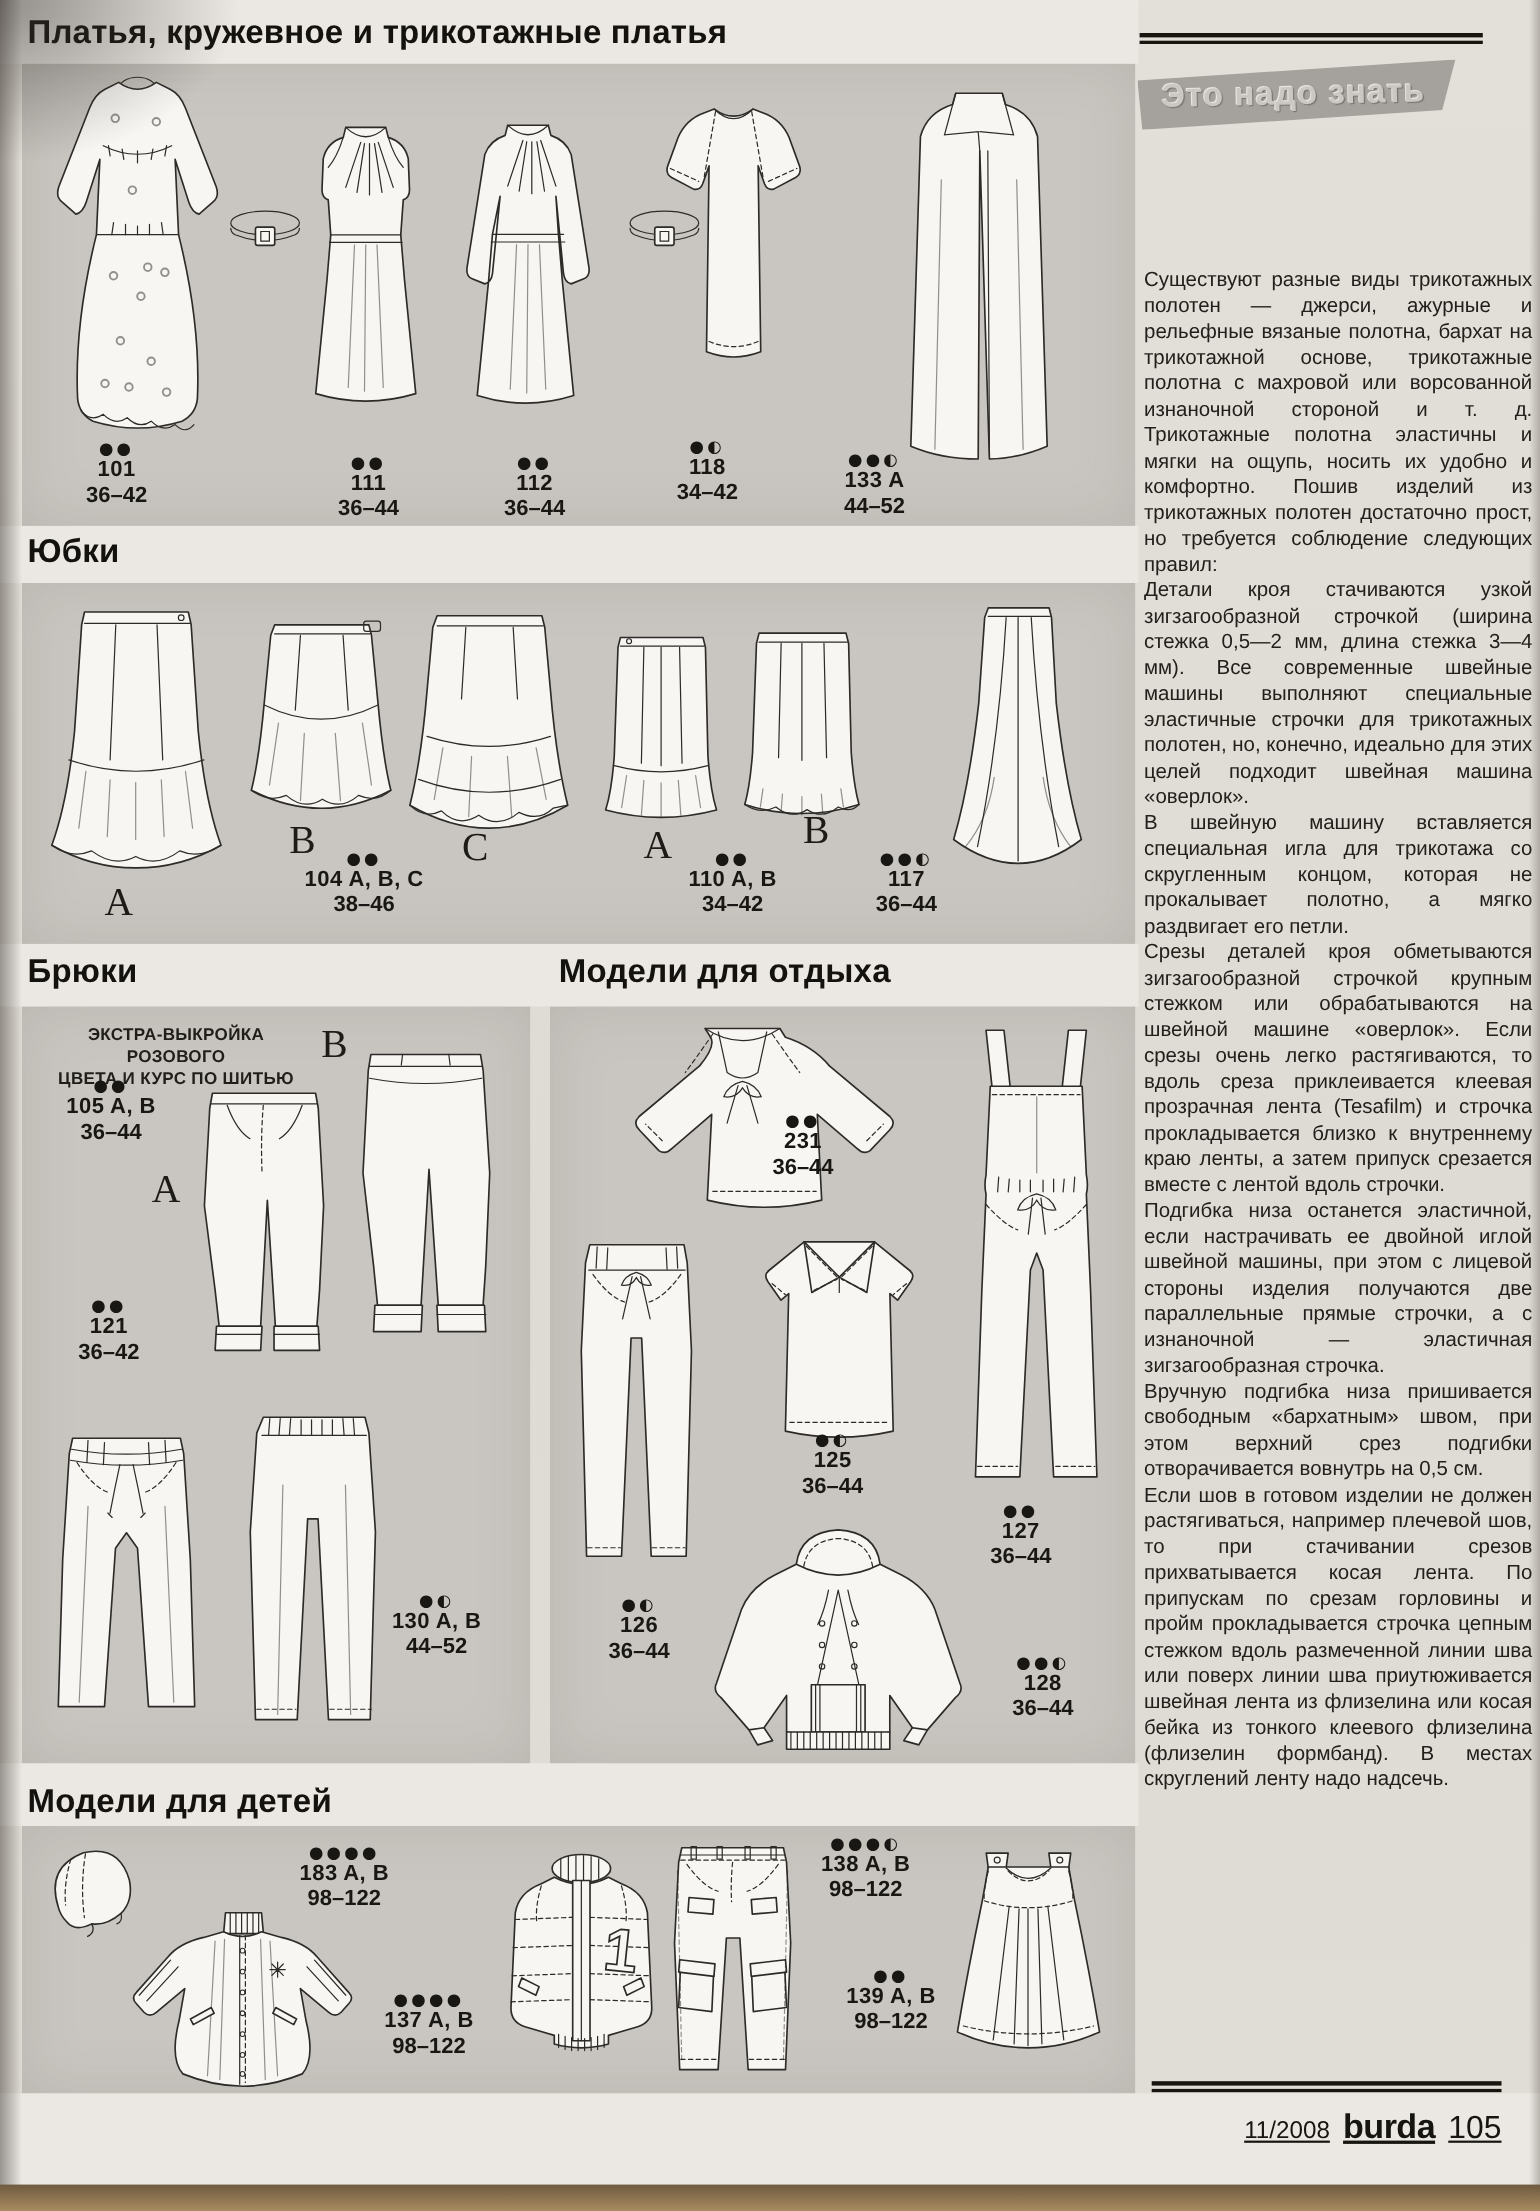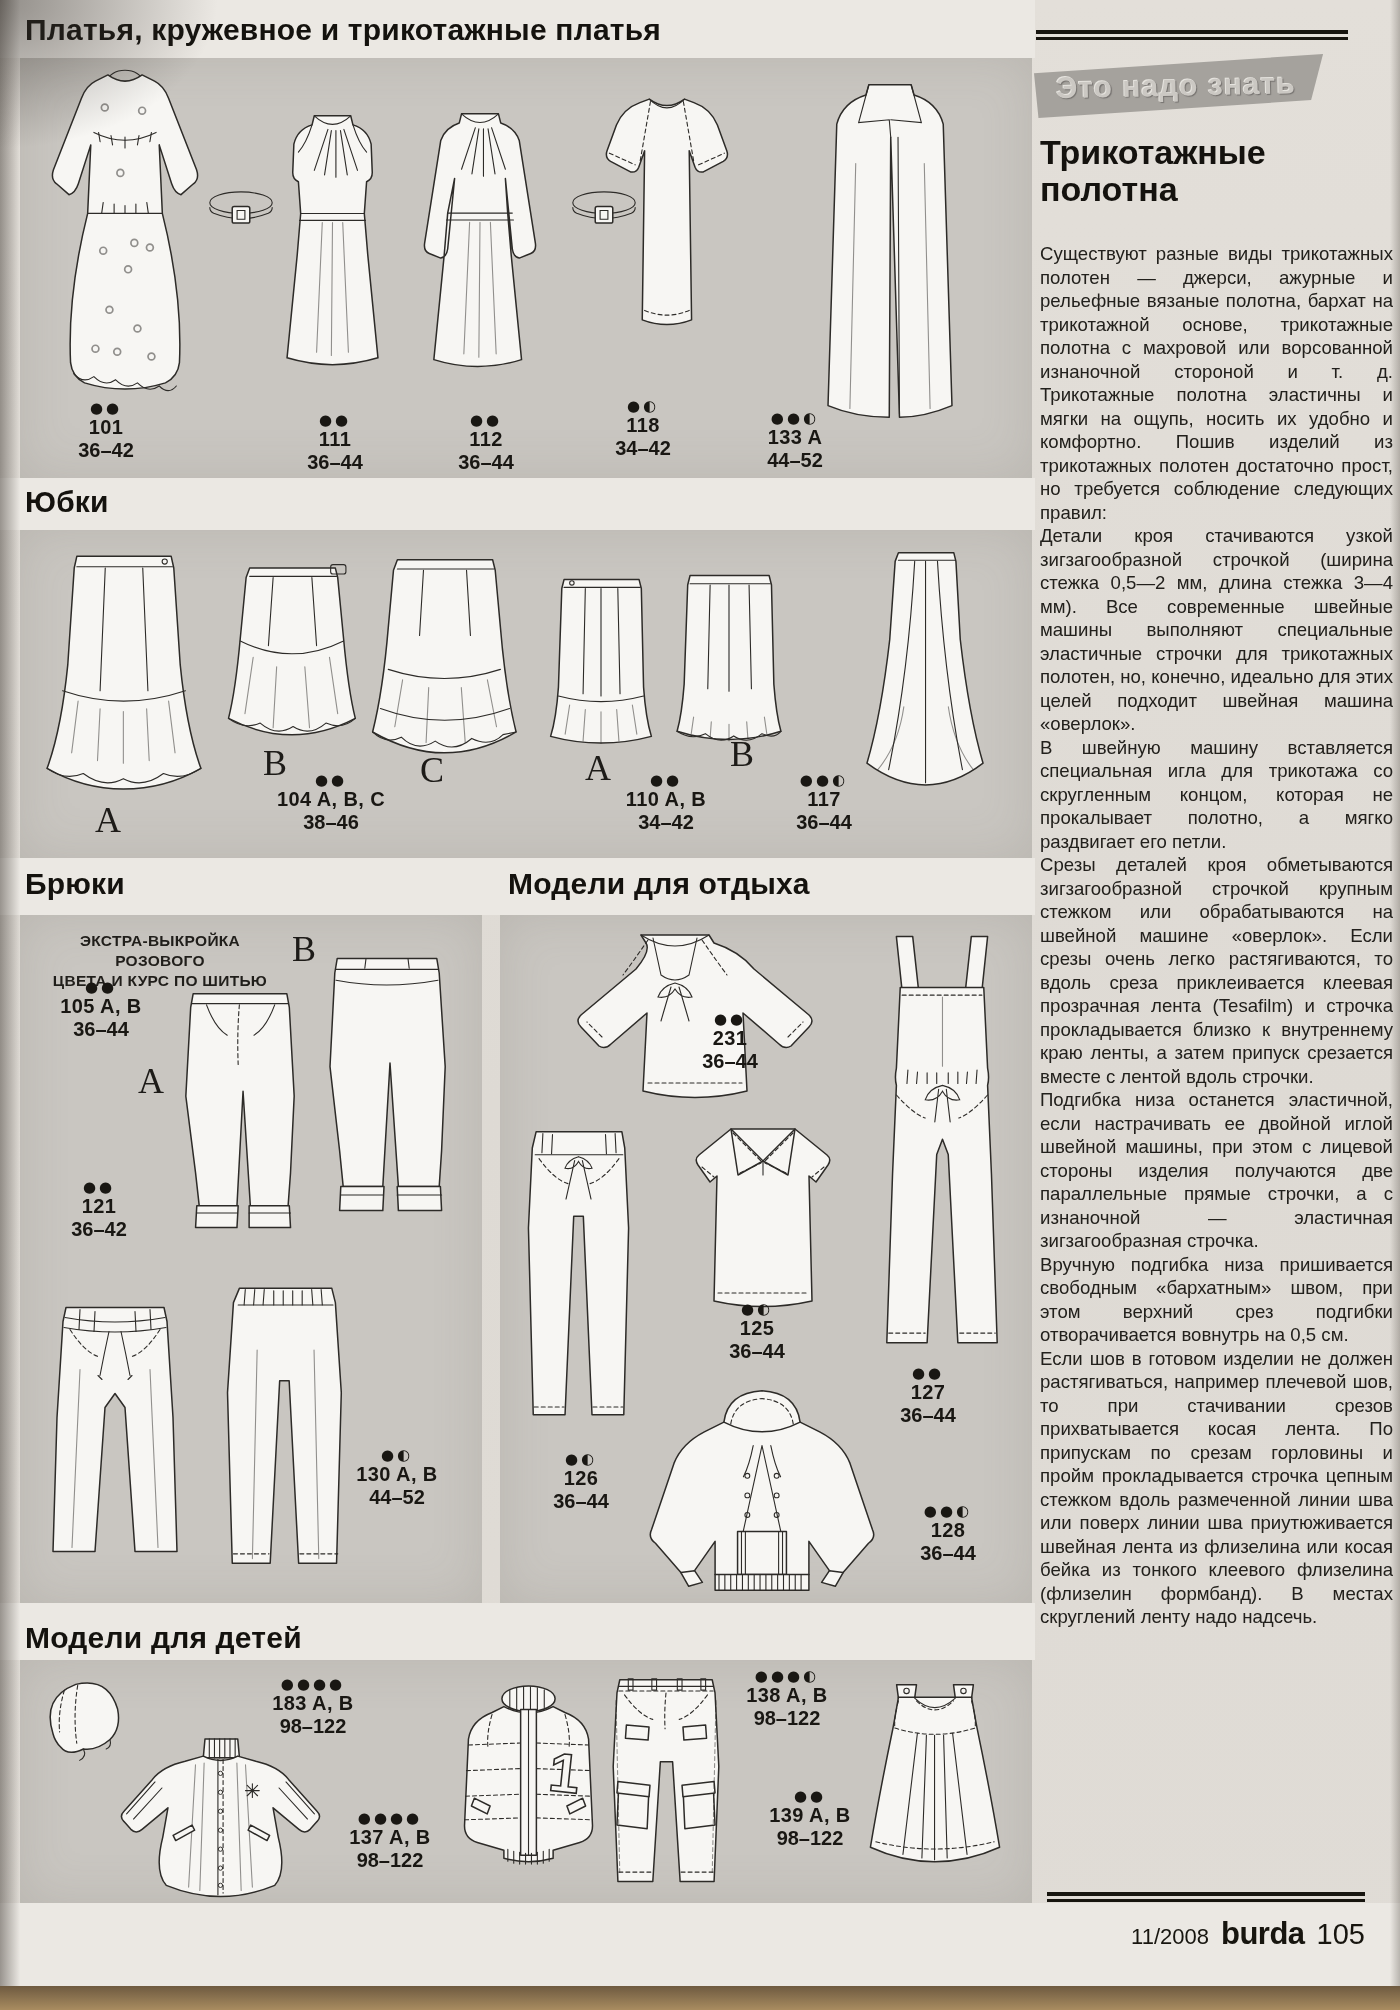--- a/index.html
+++ b/index.html
@@ -24,21 +24,21 @@
   .num1{font:bold 56px "Liberation Sans",sans-serif;fill:#f7f6f3;stroke:#2d2b28;stroke-width:1.6;}
   
   .rule{position:absolute;height:3px;border-top:4px solid #17150f;border-bottom:3px solid #17150f;}
   .banner{position:absolute;background:#a5a29d;clip-path:polygon(0 30%,97% 0,93% 72%,1.5% 100%);display:flex;align-items:center;}
   .banner span{font:bold 30px/1 "Liberation Sans",sans-serif;color:#cbc8c3;
                text-shadow:-1px -1px 0 #e6e4df,1px 1px 1px #767370;padding-left:22px;
                transform:rotate(-1.2deg);letter-spacing:1px;}
   .art-title{position:absolute;font:bold 34px/37px "Liberation Sans",sans-serif;color:#14120e;}
   .art-body{position:absolute;width:353px;height:1648px;overflow:hidden;font-size:18.6px;line-height:23.5px;color:#22201c;}
   .art-body p{margin:0;text-align:justify;}
-  .footer-line{position:absolute;display:flex;align-items:baseline;justify-content:flex-end;gap:12px;color:#17150f;}
+  .footer-line{position:absolute;display:flex;align-items:baseline;justify-content:flex-end;gap:12px;color:#17150f;text-decoration:underline;}
   .issue{font-size:22px;} .logo{font-size:31px;font-weight:800;letter-spacing:-.5px;} .pnum{font-size:29px;}
   
   .spine{position:absolute;left:0;top:0;width:20px;height:1988px;background:linear-gradient(90deg,rgba(70,64,58,.5),rgba(70,64,58,0));}
   .corner{position:absolute;left:0;top:0;width:220px;height:150px;background:radial-gradient(ellipse at 0 0,rgba(55,50,45,.5),rgba(55,50,45,0) 70%);}
   .right-shade{position:absolute;right:0;top:0;width:10px;height:1988px;background:linear-gradient(270deg,rgba(90,84,76,.35),rgba(90,84,76,0));}
   .desk{position:absolute;left:0;bottom:0;width:100%;height:24px;background:linear-gradient(180deg,#6e5a40,#a98c60);}
 </style>
 </head>
 <body>
 
@@ -539,24 +539,20 @@
       <span class="sizes">98–122</span>
     </div>
   </div>
 
   <div class="rule" style="left:1036px;top:30px;width:312px"></div>
 
   <div class="banner" style="left:1034px;top:54px;width:298px;height:64px">
     <span>Это надо знать</span>
   </div>
 
-  <div class="art-title" style="left:1040px;top:134px">
-    <div>Трикотажные</div>
-    <div>полотна</div>
-  </div>
 
   <div class="art-body" style="left:1040px;top:242px">
     <p>Существуют разные виды трикотажных полотен — джерси, ажурные и рельефные вязаные полотна, бархат на трикотажной основе, трикотажные полотна с махровой или ворсованной изнаночной стороной и т. д. Трикотажные полотна эластичны и мягки на ощупь, носить их удобно и комфортно. Пошив изделий из трикотажных полотен достаточно прост, но требуется соблюдение следующих правил:</p>
     <p>Детали кроя стачиваются узкой зигзагообразной строчкой (ширина стежка 0,5—2 мм, длина стежка 3—4 мм). Все современные швейные машины выполняют специальные эластичные строчки для трикотажных полотен, но, конечно, идеально для этих целей подходит швейная машина «оверлок».</p>
     <p>В швейную машину вставляется специальная игла для трикотажа со скругленным концом, которая не прокалывает полотно, а мягко раздвигает его петли.</p>
     <p>Срезы деталей кроя обметываются зигзагообразной строчкой крупным стежком или обрабатываются на швейной машине «оверлок». Если срезы очень легко растягиваются, то вдоль среза приклеивается клеевая прозрачная лента (Tesafilm) и строчка прокладывается близко к внутреннему краю ленты, а затем припуск срезается вместе с лентой вдоль строчки.</p>
     <p>Подгибка низа останется эластичной, если настрачивать ее двойной иглой швейной машины, при этом с лицевой стороны изделия получаются две параллельные прямые строчки, а с изнаночной — эластичная зигзагообразная строчка.</p>
     <p>Вручную подгибка низа пришивается свободным «бархатным» швом, при этом верхний срез подгибки отворачивается вовнутрь на 0,5 см.</p>
     <p>Если шов в готовом изделии не должен растягиваться, например плечевой шов, то при стачивании срезов прихватывается косая лента. По припускам по срезам горловины и пройм прокладывается строчка цепным стежком вдоль размеченной линии шва или поверх линии шва приутюживается швейная лента из флизелина или косая бейка из тонкого клеевого флизелина (флизелин формбанд). В местах скруглений ленту надо надсечь.</p>
   </div>

